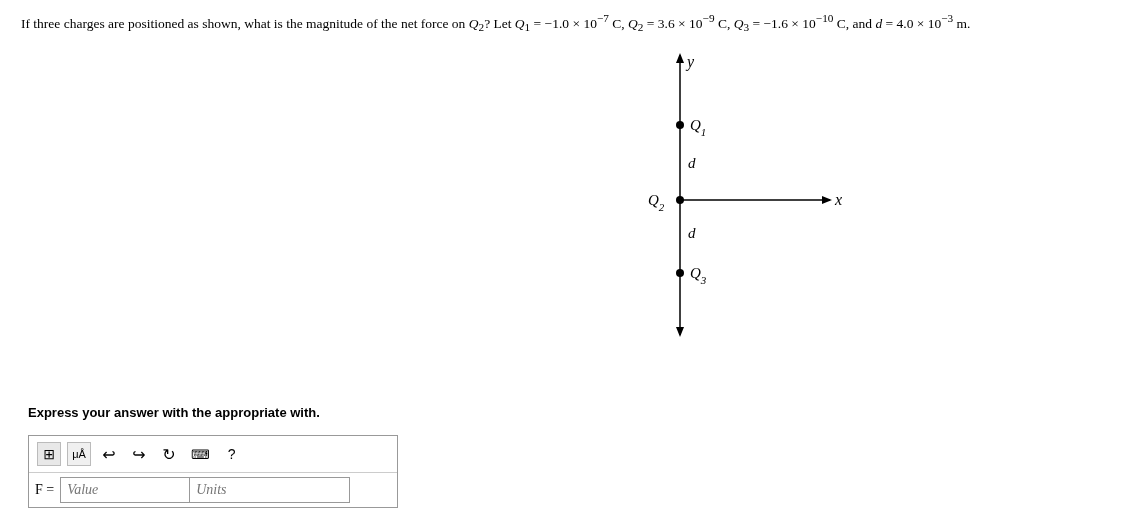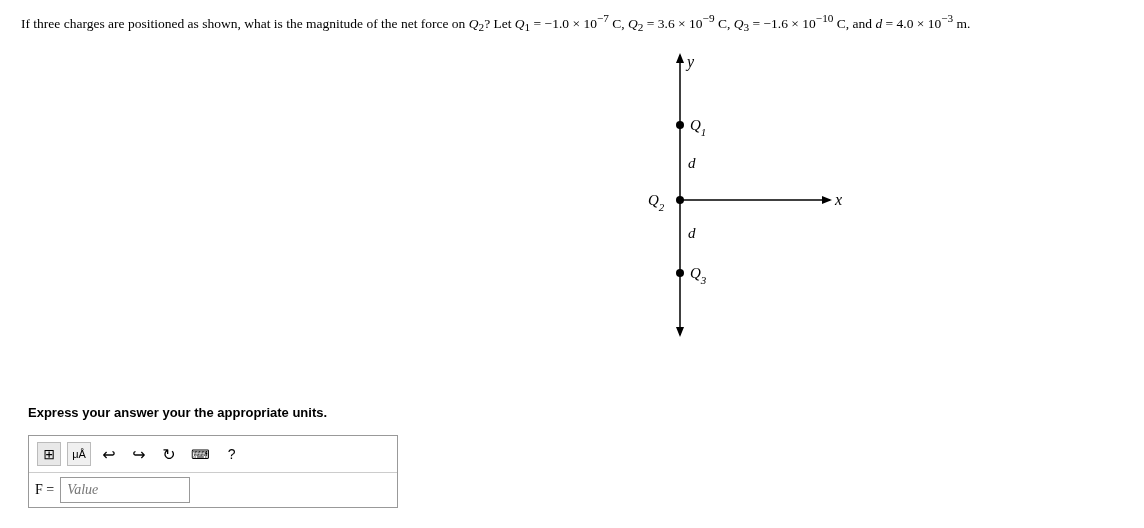--- a/index.html
+++ b/index.html
@@ -153,21 +153,21 @@
     <text x="68" y="160" font-size="15" font-style="italic">Q<tspan font-size="11" baseline-shift="sub">2</tspan></text>
 
     <text x="108" y="193" font-size="15" font-style="italic">d</text>
 
     <circle cx="100" cy="228" r="4" fill="#000"></circle>
 
     <text x="110" y="233" font-size="15" font-style="italic">Q<tspan font-size="11" baseline-shift="sub">3</tspan></text>
   </svg>
 </div>
 
-<div class="express-label">Express your answer your the appropriate units.</div>
+<div class="express-label">Express your answer with the appropriate with.</div>
 
 <div class="answer-box">
 
   <div class="toolbar-row">
 
     <button class="toolbar-btn grid-icon-btn" title="Matrix">
       <span style="font-size:14px;">⊞</span>
     </button>
 
     <button class="toolbar-btn" title="Units">
@@ -191,14 +191,15 @@
     </button>
 
     <button class="toolbar-btn" title="Help" style="border:none; background:transparent; font-size:14px; font-family: Arial;">
       <span>?</span>
     </button>
   </div>
 
   <div class="input-row">
     <span class="f-equals">F =</span>
     <input class="value-input" type="text" placeholder="Value" style="">
+    <input class="units-input" type="text" placeholder="Units" style="">
   </div>
 </div>
 
 </body></html>

